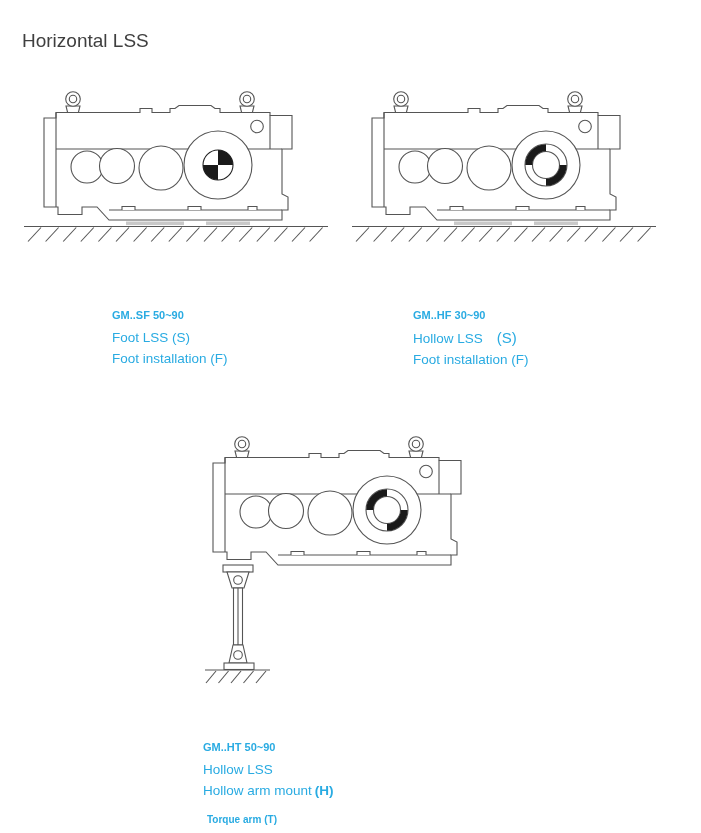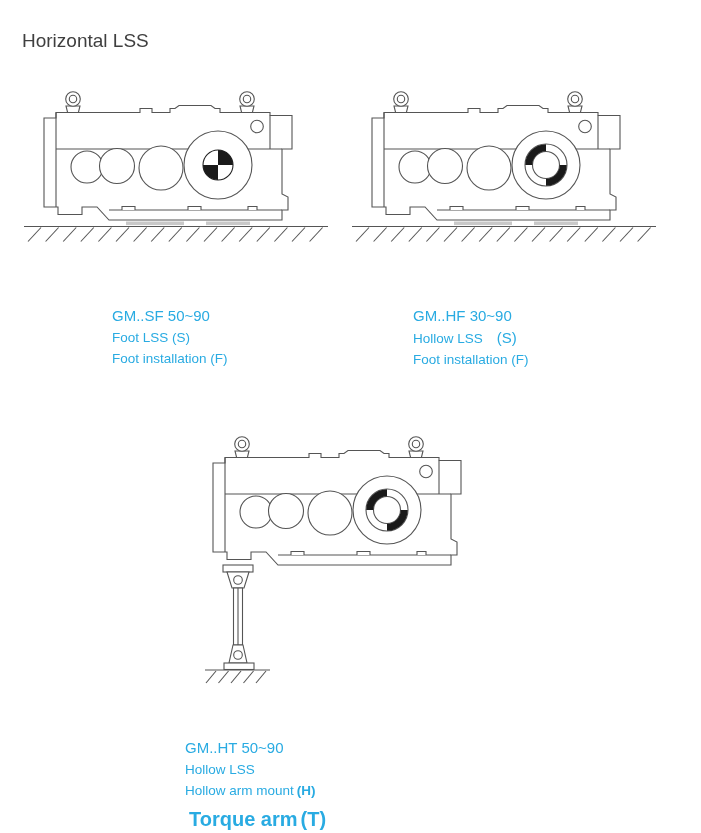--- a/index.html
+++ b/index.html
@@ -10,25 +10,25 @@
 
   
   .s{stroke:#555;stroke-width:1.1;fill:none;stroke-linejoin:miter;}
   .f{fill:#fff;}
   .pad{fill:#c9c9c9;stroke:none;}
 
   .fig{position:absolute;}
   .fig svg{display:block;}
 
   .caption{position:absolute;color:#29abe2;}
-  .caption .model{font-size:15px;font-weight:400;margin:0 0 5px 0;line-height:17px;}
+  .caption .model{font-size:11px;font-weight:700;margin:0 0 5px 0;line-height:17px;}
   .caption p{margin:0 0 4px 0;font-size:13.5px;line-height:17px;}
   .caption .code{margin-left:14px;font-size:15px;}
   .caption .code-b{font-weight:700;margin-left:3px;}
-  .caption .alt-line{font-size:20px;font-weight:700;margin-top:12px;padding-left:4px;}
+  .caption .alt-line{font-size:10px;font-weight:700;margin-top:12px;padding-left:4px;}
 </style>
 </head>
 <body>
 
 <div class="page">
 
   <svg width="0" height="0" style="position:absolute" aria-hidden="true">
     <defs>
       <g id="gearbox">
 
@@ -168,20 +168,20 @@
     <p>Foot LSS (S)</p>
     <p>Foot installation (F)</p>
   </div>
 
   <div class="caption" style="left:413px;top:307px;">
     <p class="model">GM..HF 30~90</p>
     <p><span>Hollow LSS</span><span class="code">(S)</span></p>
     <p>Foot installation (F)</p>
   </div>
 
-  <div class="caption" style="left:185px;top:739px;">
+  <div class="caption" style="left:203px;top:739px;">
     <p class="model">GM..HT 50~90</p>
     <p>Hollow LSS</p>
     <p><span>Hollow arm mount</span><span class="code-b">(H)</span></p>
     <p class="alt-line"><span>Torque arm</span><span class="code-b">(T)</span></p>
   </div>
 
 </div>
 
 </body></html>

